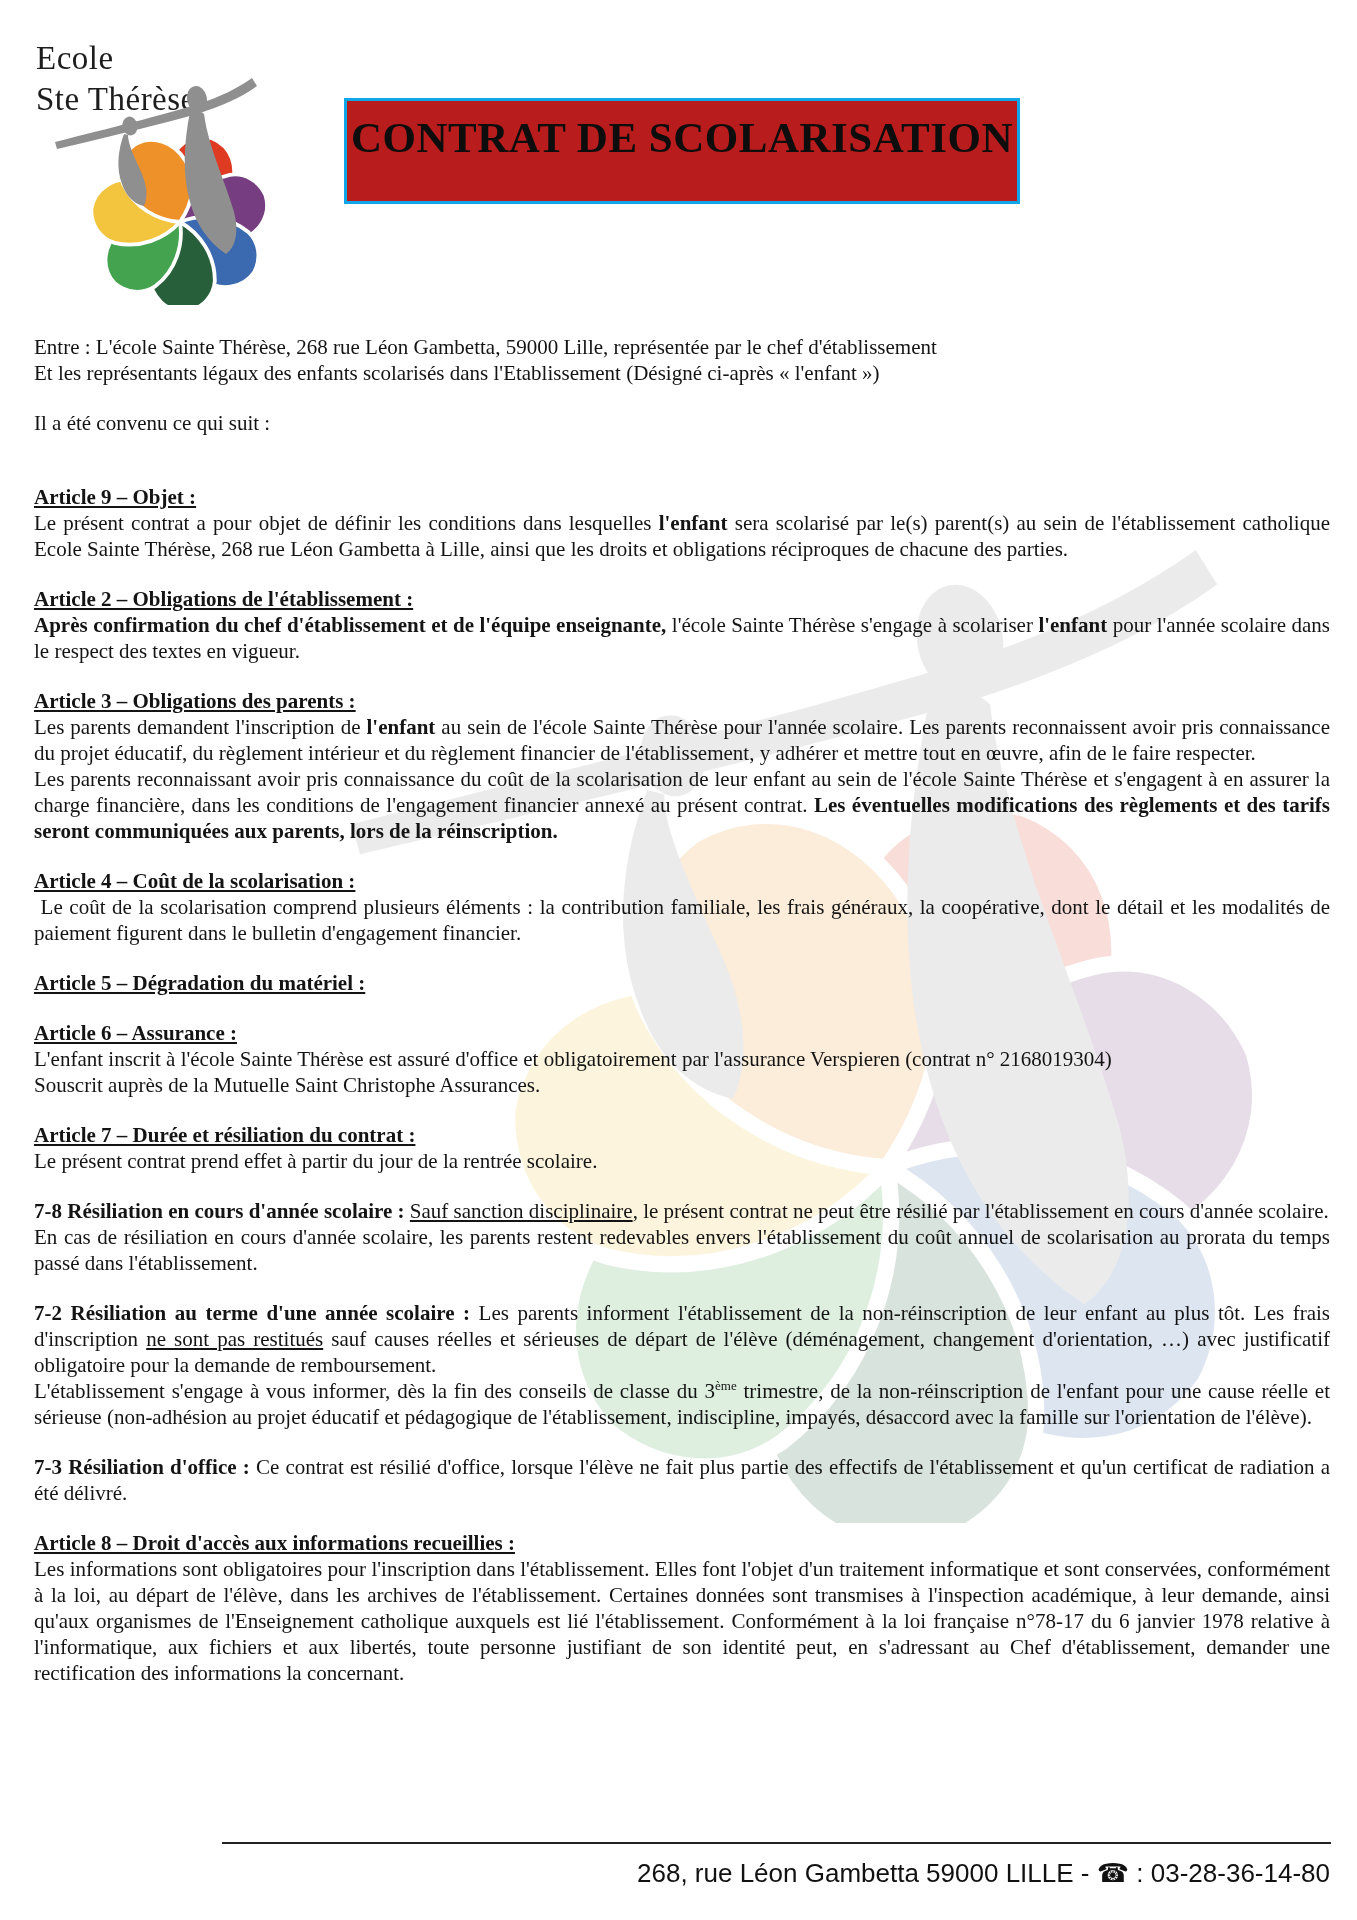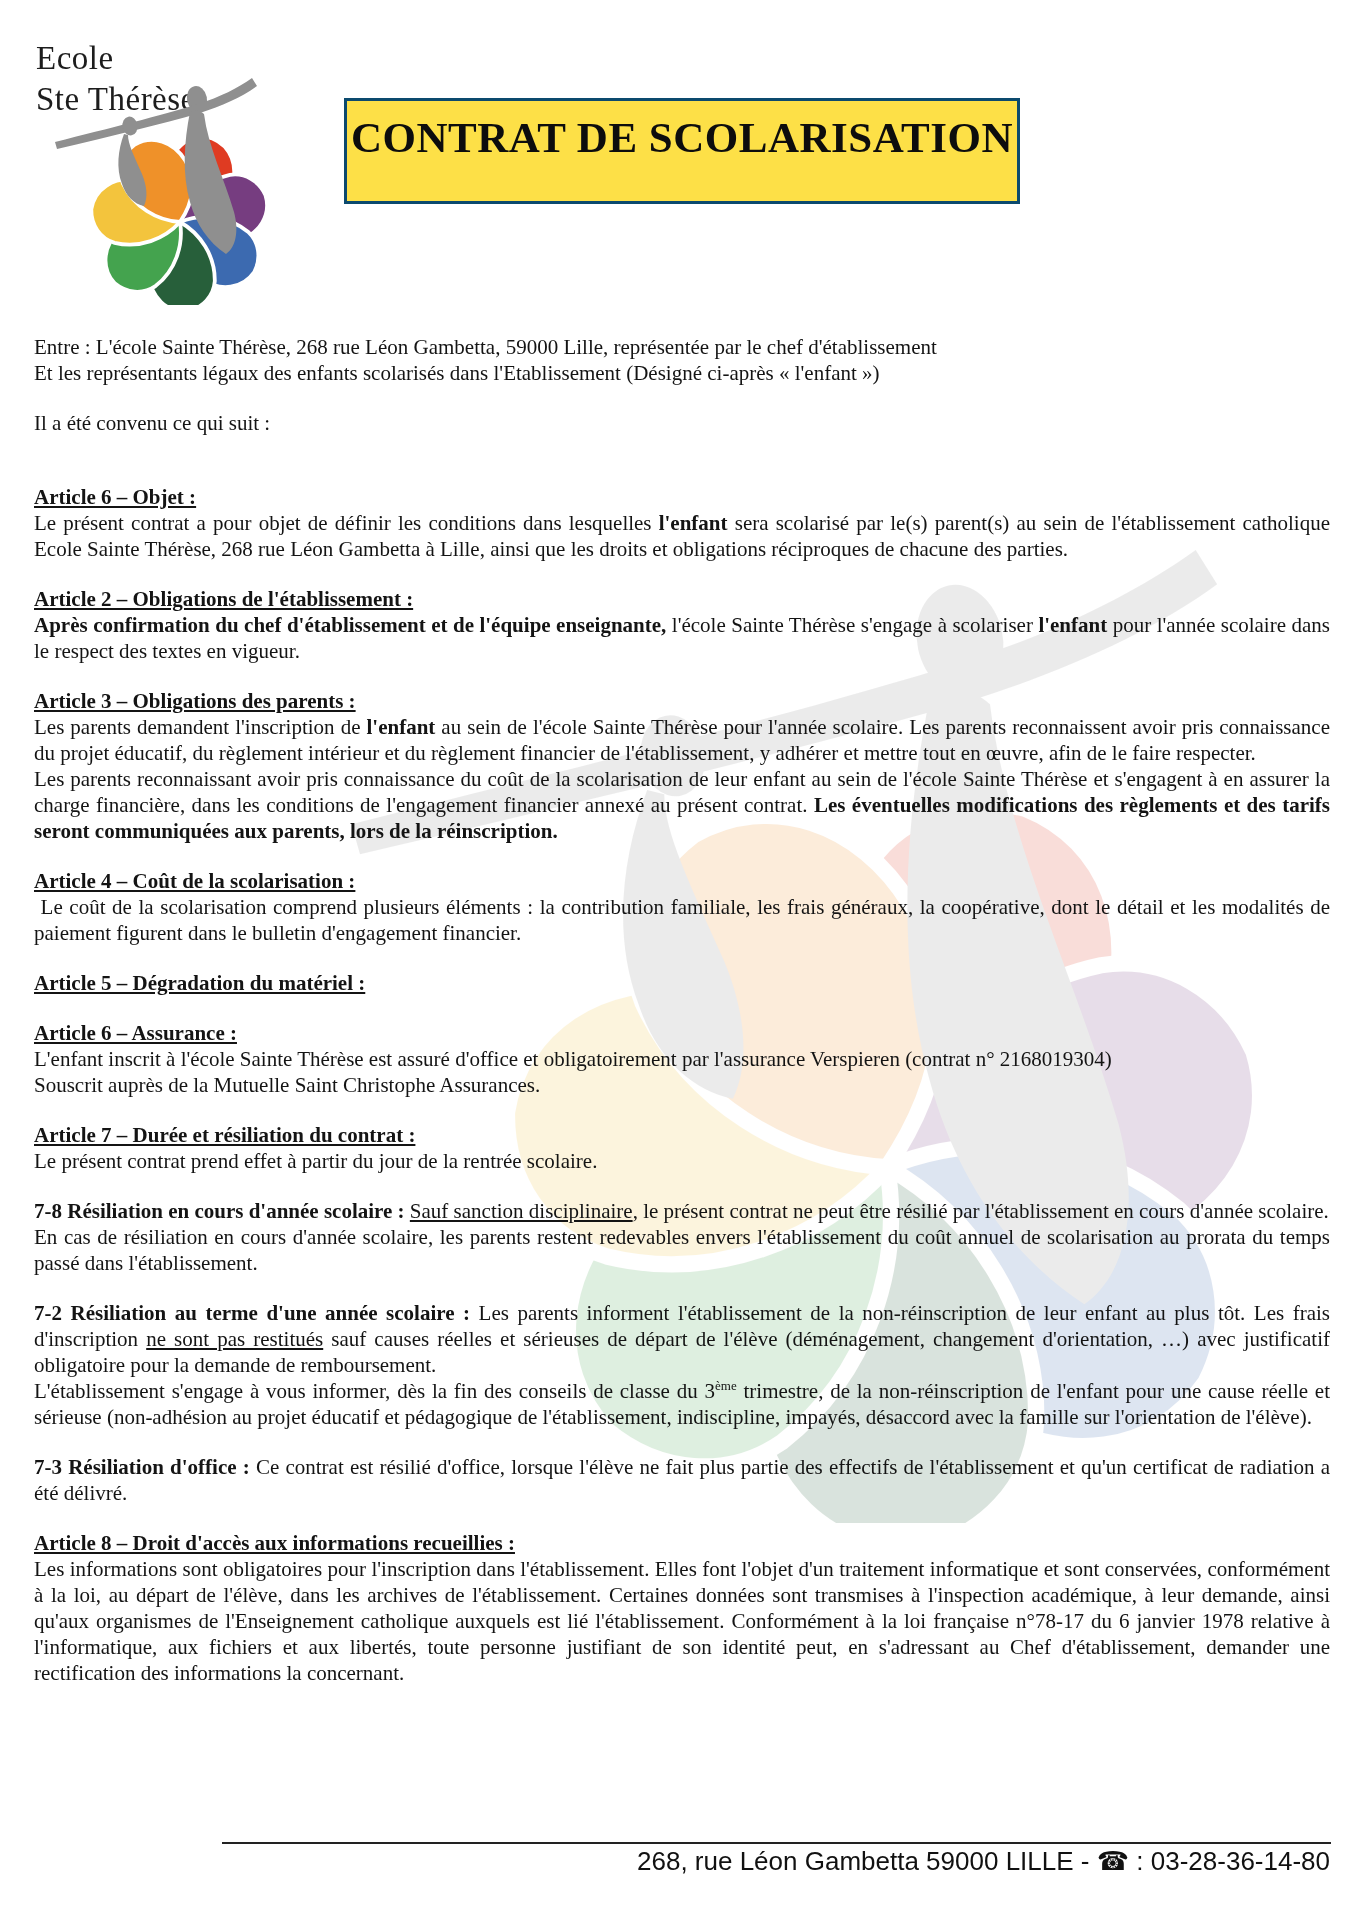--- a/index.html
+++ b/index.html
@@ -17,21 +17,21 @@
     position:absolute;left:330px;top:430px;width:1050px;height:1093px;
     opacity:0.17;z-index:0;pointer-events:none;
   }
   
   .logo-block{position:absolute;left:36px;top:38px;z-index:2;}
   .logo-text{font-size:33px;line-height:41px;color:#1d1d1d;letter-spacing:0.5px;}
   .logo-svg{position:absolute;left:50px;top:50px;width:245px;height:255px;z-index:2;}
   
   .title-box{
     position:absolute;left:344px;top:98px;width:676px;height:106px;
-    border:3px solid #0c4a6e;background:#fde047;z-index:2;box-sizing:border-box;
+    border:3px solid #0ea5e9;background:#b91c1c;z-index:2;box-sizing:border-box;
   }
   .title-box h1{
     margin:13px 0 0 0;
     font-size:43px;line-height:48px;font-weight:bold;
     text-align:center;letter-spacing:0.5px;color:#0d0d0d;
     font-family:"Liberation Serif","DejaVu Serif",serif;
   }
   
   .doc{
     position:absolute;left:34px;top:334px;width:1296px;z-index:1;
@@ -42,21 +42,21 @@
   .doc p.left{text-align:left;}
   .doc p.heading{font-weight:bold;text-decoration:underline;text-align:left;}
   .doc .gap{height:24px;}
   .b{font-weight:bold;}
   .u{text-decoration:underline;}
   .sup{vertical-align:super;font-size:0.62em;line-height:0;}
   
   .footer{position:absolute;left:0;top:1842px;width:1357px;z-index:2;}
   .footer-rule{margin:0 0 0 222px;width:1109px;border:none;border-top:2px solid #222;}
   .footer-text{
-    margin:2px 27px 0 0;text-align:right;
+    margin:14px 27px 0 0;text-align:right;
     font-family:"Liberation Sans","DejaVu Sans",sans-serif;
     font-size:26px;color:#111;
   }
 </style>
 </head>
 <body>
 
 <div class="page">
 
   <svg class="watermark" viewBox="0 0 245 255" aria-hidden="true">
@@ -95,21 +95,21 @@
     <h1>CONTRAT DE SCOLARISATION</h1>
   </div>
 
   <div class="doc" id="doc">
       <p class="left"><span>Entre : L'école Sainte Thérèse, 268 rue Léon Gambetta, 59000 Lille, représentée par le chef d'établissement</span></p>
       <p class="left"><span>Et les représentants légaux des enfants scolarisés dans l'Etablissement (Désigné ci-après « l'enfant »)</span></p>
       <div class="gap"></div>
       <p class="left"><span>Il a été convenu ce qui suit :</span></p>
       <div class="gap"></div>
       <div class="gap"></div>
-      <p class="heading"><span>Article 6 – Objet :</span></p>
+      <p class="heading"><span>Article 9 – Objet :</span></p>
       <p class="justify"><span>Le présent contrat a pour objet de définir les conditions dans lesquelles </span><span class="b">l'enfant</span><span> sera scolarisé par le(s) parent(s) au sein de l'établissement catholique Ecole Sainte Thérèse, 268 rue Léon Gambetta à Lille, ainsi que les droits et obligations réciproques de chacune des parties.</span></p>
       <div class="gap"></div>
       <p class="heading"><span>Article 2 – Obligations de l'établissement :</span></p>
       <p class="justify"><span class="b">Après confirmation du chef d'établissement et de l'équipe enseignante,</span><span> l'école Sainte Thérèse s'engage à scolariser </span><span class="b">l'enfant</span><span> pour l'année scolaire dans le respect des textes en vigueur.</span></p>
       <div class="gap"></div>
       <p class="heading"><span>Article 3 – Obligations des parents :</span></p>
       <p class="justify"><span>Les parents demandent l'inscription de </span><span class="b">l'enfant</span><span> au sein de l'école Sainte Thérèse pour l'année scolaire. Les parents reconnaissent avoir pris connaissance du projet éducatif, du règlement intérieur et du règlement financier de l'établissement, y adhérer et mettre tout en œuvre, afin de le faire respecter.</span></p>
       <p class="justify"><span>Les parents reconnaissant avoir pris connaissance du coût de la scolarisation de leur enfant au sein de l'école Sainte Thérèse et s'engagent à en assurer la charge financière, dans les conditions de l'engagement financier annexé au présent contrat. </span><span class="b">Les éventuelles modifications des règlements et des tarifs seront communiquées aux parents, lors de la réinscription.</span></p>
       <div class="gap"></div>
       <p class="heading"><span>Article 4 – Coût de la scolarisation :</span></p>

